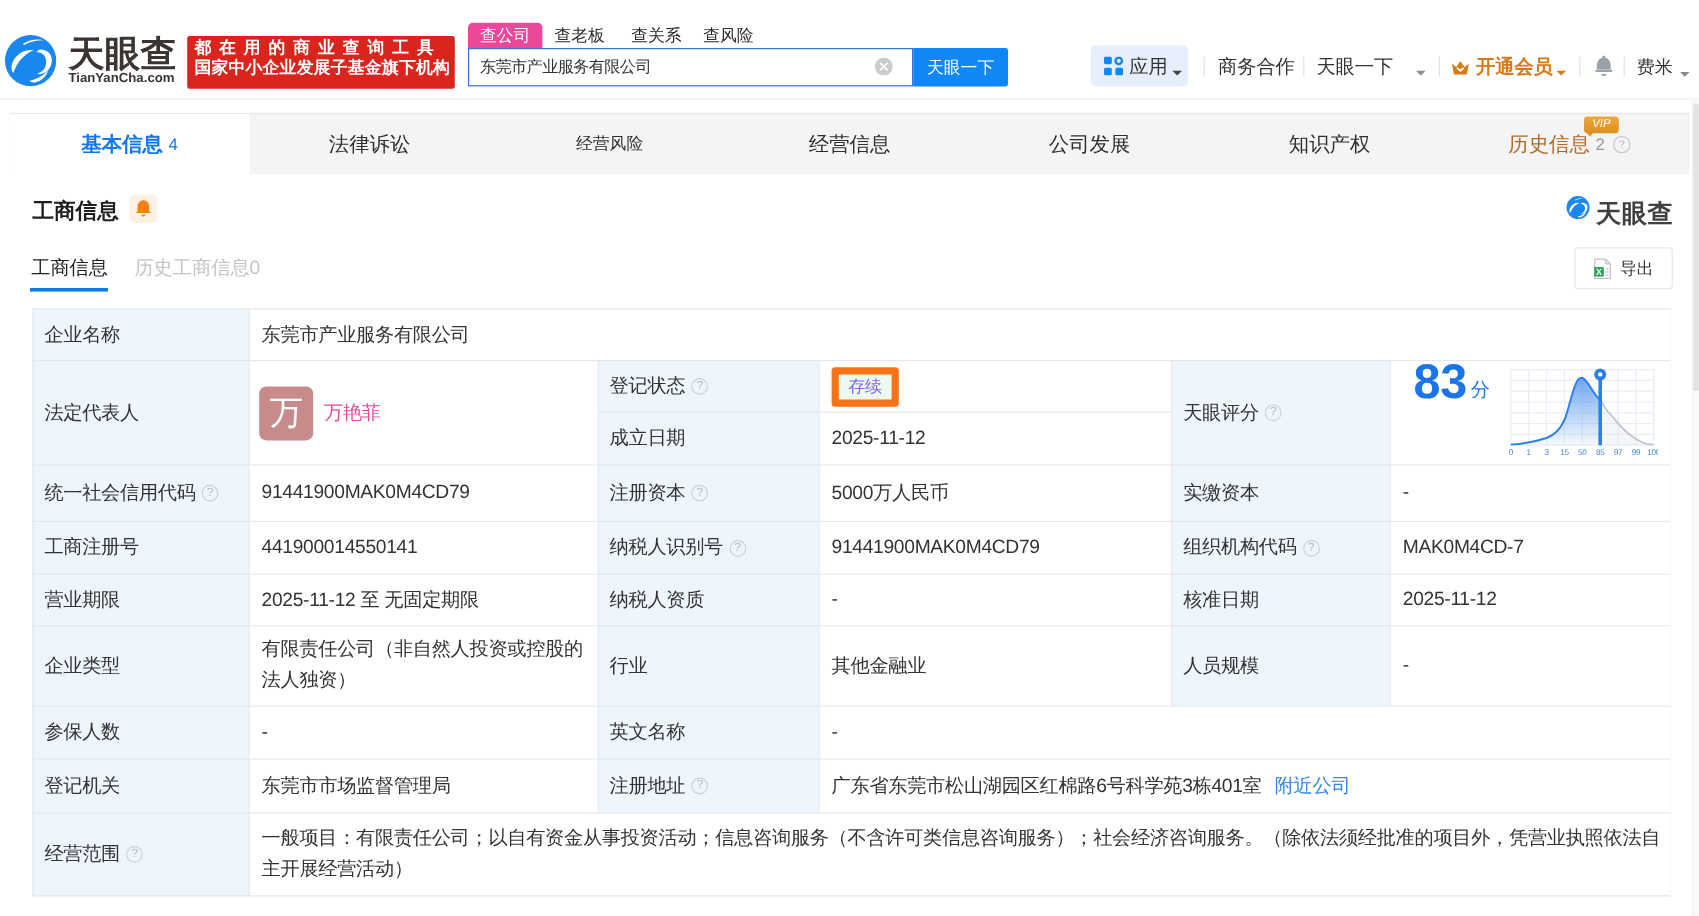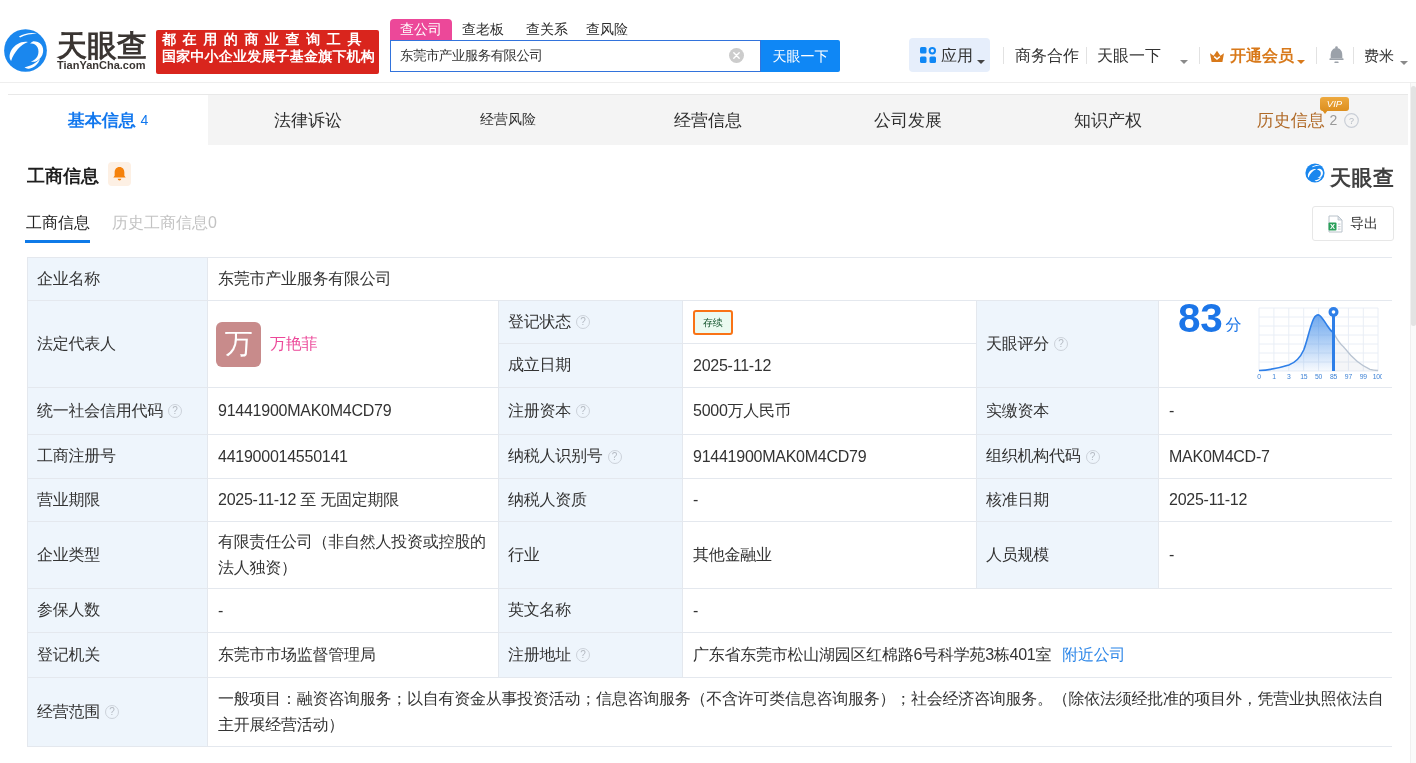--- a/index.html
+++ b/index.html
@@ -135,21 +135,21 @@
 <div class="lb">企业名称</div>
 <div class="vl" style="grid-column:span 5">东莞市产业服务有限公司</div>
 
 <div class="lb" style="grid-row:span 2">法定代表人</div>
 <div class="vl" style="grid-row:span 2;align-items:center;display:flex">
   <div style="width:45px;height:45px;background:#c88b8b;border-radius:6px;color:#fff;font-size:28px;display:flex;align-items:center;justify-content:center;margin:0 9px 0 -2px">万</div>
   <span style="color:#ec4899">万艳菲</span>
 </div>
 <div class="lb">登记状态<span class="q"></span></div>
 <div class="vl">
-        <span style="display:inline-block;border:2px solid #f97316;background:#ebfaf1;color:#14532d;font-size:10px;line-height:21px;padding:0 8px;border-radius:3px">存续</span>
+        <span style="display:inline-block;border:6px solid #f97316;background:#ebfaf1;color:#8b5cf6;font-size:14px;line-height:21px;padding:0 8px;border-radius:3px">存续</span>
       </div>
 <div class="lb" style="grid-row:span 2">天眼评分<span class="q"></span></div>
 <div class="vl" style="grid-row:span 2;display:flex;align-items:flex-start;position:relative">
   <span style="font-size:40.5px;font-weight:bold;color:#1b75e8;margin-left:9px;margin-top:-6px">83</span>
   <span style="font-size:16px;color:#1b75e8;margin:14px 0 0 3px">分</span>
   <svg width="125" height="74" viewBox="0 0 125 74" style="position:absolute;left:98px;top:5px">
     <g stroke="#e9eef6" stroke-width="1">
       <line x1="2" y1="2" x2="121" y2="2"></line>
             <line x1="2" y1="11" x2="121" y2="11"></line>
             <line x1="2" y1="20" x2="121" y2="20"></line>
@@ -229,21 +229,21 @@
 <div class="vl">-</div>
 <div class="lb">英文名称</div>
 <div class="vl" style="grid-column:span 3">-</div>
 
 <div class="lb">登记机关</div>
 <div class="vl">东莞市市场监督管理局</div>
 <div class="lb">注册地址<span class="q"></span></div>
 <div class="vl" style="grid-column:span 3">广东省东莞市松山湖园区红棉路6号科学苑3栋401室<span style="color:#2e87e8;margin-left:11px">附近公司</span></div>
 
 <div class="lb">经营范围<span class="q"></span></div>
-<div class="vl" style="grid-column:span 5;line-height:26px;align-items:center;display:flex">一般项目：融资咨询服务；以自有资金从事投资活动；信息咨询服务（不含许可类信息咨询服务）；社会经济咨询服务。（除依法须经批准的项目外，凭营业执照依法自主开展经营活动）</div>
+<div class="vl" style="grid-column:span 5;line-height:26px;align-items:center;display:flex">一般项目：有限责任公司；以自有资金从事投资活动；信息咨询服务（不含许可类信息咨询服务）；社会经济咨询服务。（除依法须经批准的项目外，凭营业执照依法自主开展经营活动）</div>
 </div>
 </div>
 
 <div class="abs" style="left:1410px;top:83px;width:6px;height:680px;background:#fafafa;border-left:1px solid #f0f0f0"></div>
 <div class="abs" style="left:1411px;top:86px;width:5px;height:240px;background:#e3e3e3;border-radius:3px"></div>
 
 <style>
 .lb{background:#eef5fc;display:flex;align-items:center;padding-left:9px;font-size:16px;letter-spacing:-0.25px;color:#333}
 .vl{background:#fff;display:flex;align-items:center;padding-left:10px;font-size:16px;letter-spacing:-0.25px;color:#333}
 .q{display:inline-block;width:14px;height:14px;border:1px solid #ccd2da;border-radius:50%;margin-left:5px;position:relative}

